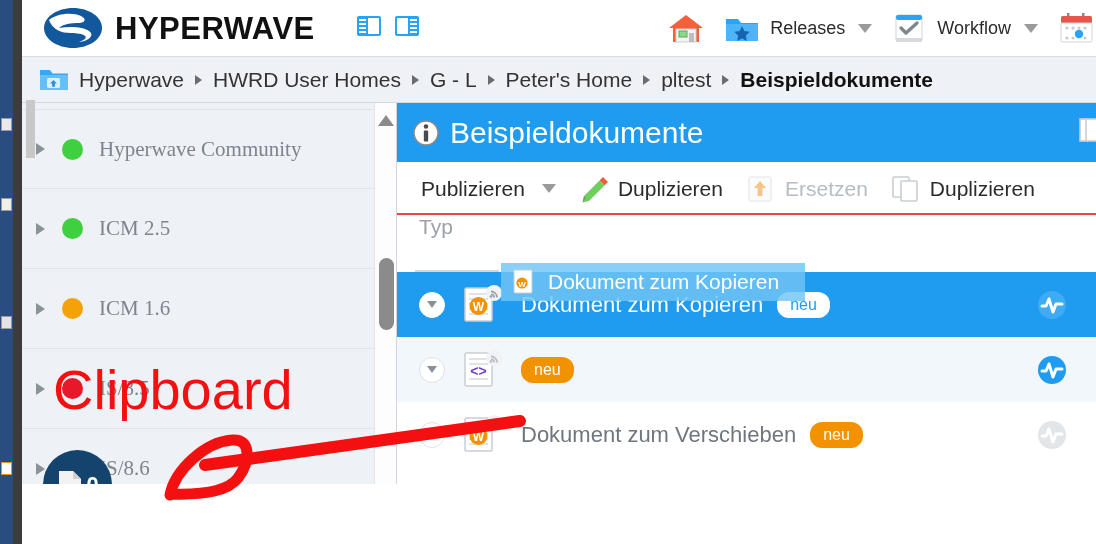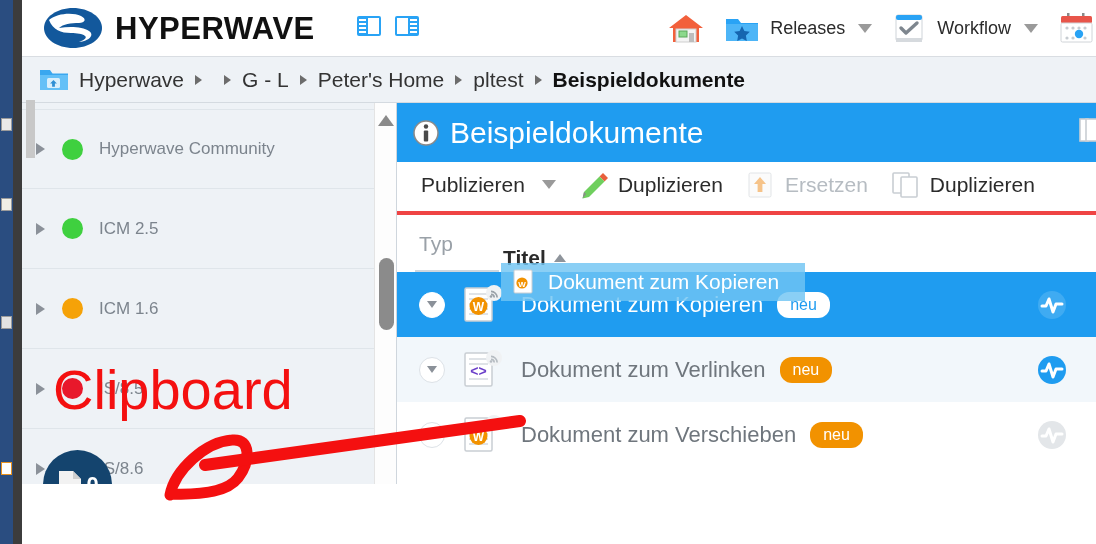--- a/index.html
+++ b/index.html
@@ -152,21 +152,21 @@
     border-top: 6px solid transparent;
     border-bottom: 6px solid transparent;
     border-left: 9px solid #8b9199;
     margin-right: 17px; flex: none;
   }
   .dot {
     width: 21px; height: 21px; border-radius: 50%;
     margin-right: 16px; flex: none;
   }
   .tree-label {
-    font-size: 17px; color: #7c848d; white-space: nowrap;
+    font-size: 21px; color: #7c848d; white-space: nowrap; font-family: Liberation Serif, serif;
   }
 
   
   .tscroll {
     position: absolute; right: 0; top: 0;
     width: 22px; height: 100%;
     background: #fdfdfd;
     border-left: 1px solid #e4e4e4;
   }
   .tscroll .arrow {
@@ -203,45 +203,46 @@
     height: 59px; background: #1f9cf0;
     display: flex; align-items: center; padding-left: 16px; gap: 11px;
   }
   .title-bar .ttl {
     font-size: 30px; color: #fff; font-weight: normal;
   }
   .info-ico { width: 26px; height: 26px; flex: none; }
 
   .toolbar {
     height: 53px; background: #fff;
-    display: flex; align-items: flex-end;
+    display: flex; align-items: flex-start;
     padding-left: 13px; gap: 0;
-    border-bottom: 4px solid #ef4444;
+    border-bottom: 2px solid #ef4444;
   }
   .tb-btn {
     display: flex; align-items: center; gap: 8px;
     padding: 0 11px; height: 53px; cursor: pointer; white-space: nowrap;
   }
   .tb-btn .tlbl { font-size: 21px; color: #2b2b2b; }
   .tb-btn.disabled { cursor: default; }
   .tb-btn.disabled .tlbl { color: #b6bcc2; }
   .tb-ico { width: 32px; height: 30px; flex: none; display: block; }
   .tb-caret {
     width: 0; height: 0;
     border-left: 7px solid transparent;
     border-right: 7px solid transparent;
     border-top: 9px solid #9a9a9a;
     margin-left: 9px;
   }
 
   
   .tbl { position: relative; }
   .thead {
-    height: 57px; display: flex; align-items: center;
+    height: 57px; display: flex; 
     padding-left: 22px;
+    flex-direction: column;
   }
   .th {
     font-size: 21px; color: #9aa1a8; cursor: pointer;
     display: flex; align-items: center; gap: 8px;
   }
   .th.typ { width: 84px; }
   .th.titel { color: #2b2b2b; font-weight: bold; margin-top: 28px; }
   .sort-asc {
     width: 0; height: 0;
     border-left: 6px solid transparent;
@@ -423,20 +424,21 @@
     <div class="crumbbar">
       <svg class="crumb-folder" viewBox="0 0 30 25">
         <path d="M1 3 h10 l2.5 3.5 h15.5 V23 H1 Z" fill="#3aa7ef"></path>
         <path d="M1 8 h28 v15 H1 Z" fill="#64c0f7"></path>
         <rect x="8" y="11" width="13" height="10" rx="1.5" fill="#d9effc"></rect>
         <path d="M14.5 13 l3.4 3.6 h-2 v3.1 h-2.8 v-3.1 h-2 Z" fill="#2f8fd4"></path>
       </svg>
       <div class="crumbs">
         <span class="crumb">Hyperwave</span>
         <span class="crumb-sep"></span>
+        <span class="crumb">HWRD User Homes</span>
         <span class="crumb-sep"></span>
         <span class="crumb">G - L</span>
         <span class="crumb-sep"></span>
         <span class="crumb">Peter's Home</span>
         <span class="crumb-sep"></span>
         <span class="crumb">pltest</span>
         <span class="crumb-sep"></span>
         <span class="crumb last">Beispieldokumente</span>
       </div>
     </div>
@@ -597,21 +599,20 @@
                 <rect x="8" y="28" width="19" height="2"></rect>
               </g>
               <text x="17.5" y="26" font-family="Liberation Sans, sans-serif" font-size="14" font-weight="bold" fill="#6b3fc9" text-anchor="middle">&lt;&gt;</text>
               <circle cx="33" cy="8" r="8" fill="#f0f2f4"></circle>
               <g fill="#b6bcc2" transform="translate(28.5,4)">
                 <circle cx="1.5" cy="7.5" r="1.3"></circle>
                 <path d="M1.5 4.6 a4 4 0 0 1 4 4 h-1.6 a2.4 2.4 0 0 0 -2.4 -2.4 z"></path>
                 <path d="M1.5 1.6 a7 7 0 0 1 7 7 h-1.7 a5.3 5.3 0 0 0 -5.3 -5.3 z"></path>
               </g>
             </svg>
-            <span class="row-title">Dokument zum Verlinken</span>
             <span class="neu">neu</span>
             <svg class="pulse" viewBox="0 0 32 32">
               <circle cx="16" cy="16" r="14" fill="#1f9cf0"></circle>
               <path d="M6 17 h4 l3 -7 l4 13 l3 -8 h6" stroke="#ffffff" stroke-width="3" fill="none" stroke-linecap="round" stroke-linejoin="round"></path>
             </svg>
           </div>
 
           <div class="row">
             <span class="expander">
                 <i></i>

